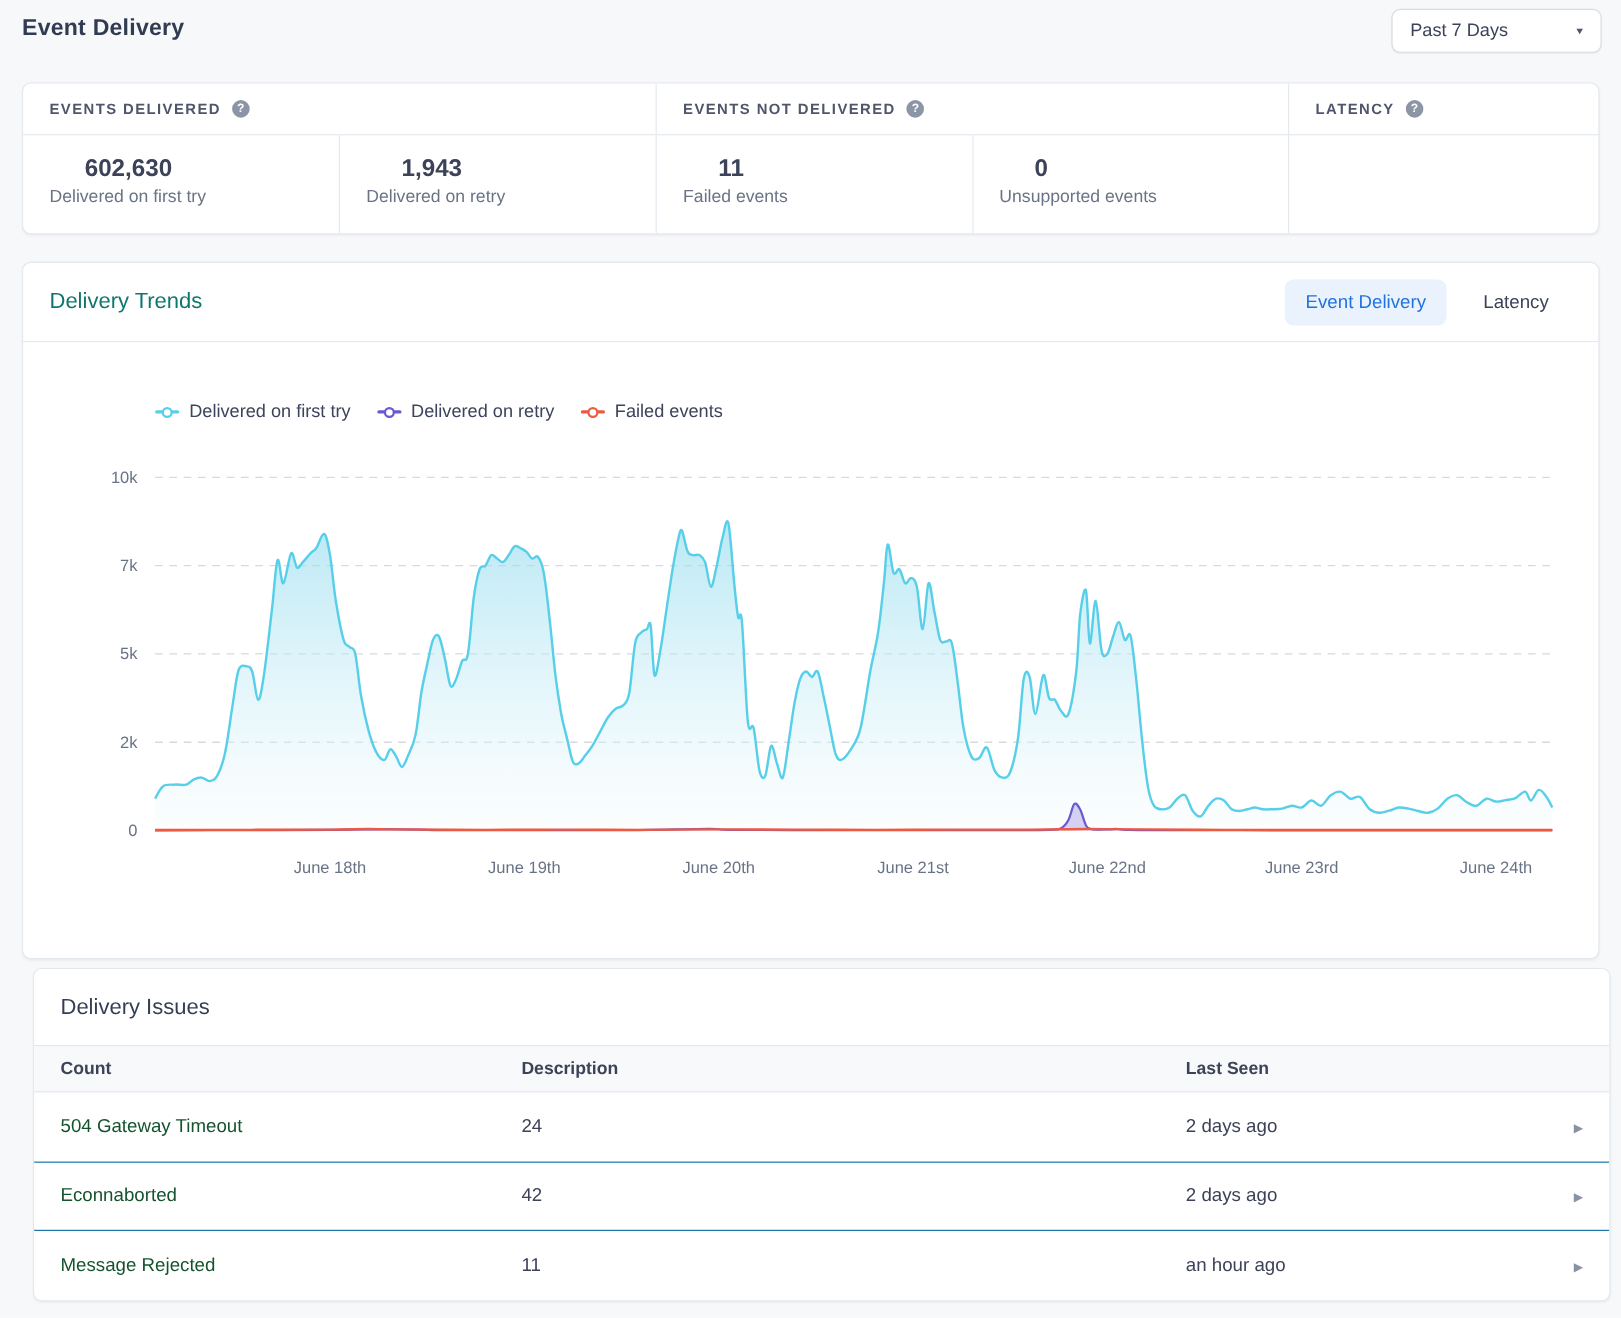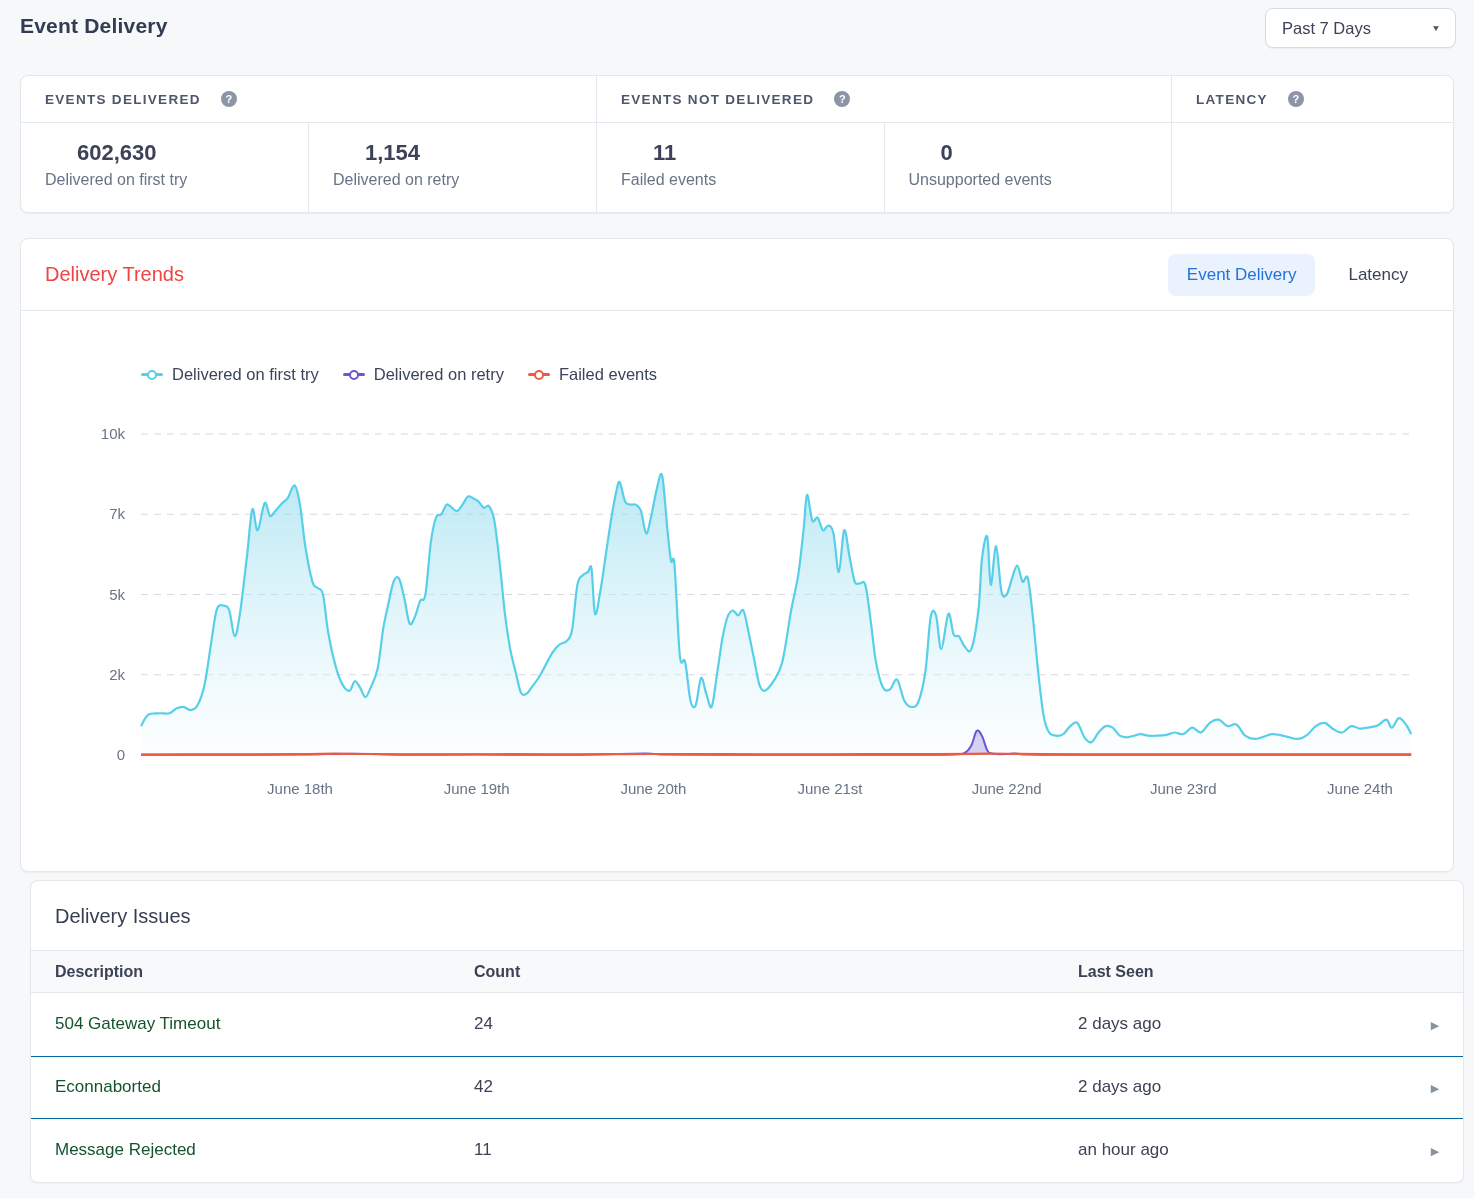--- a/index.html
+++ b/index.html
@@ -35,21 +35,21 @@
     font-size: 16.5px; color: #3c4257;
   }
   .dropdown .caret { font-size: 10px; color: #4f566b; transform: scaleY(.85); }
   
   .stats-card { top: 75px; height: 138px; display: flex; overflow: hidden; }
   .stat-group { flex: 0 0 575px; display: flex; flex-direction: column; }
   .stat-group:last-child { flex: 1 1 auto; }
   .stat-group + .stat-group { border-left: 1px solid #e3e8ee; }
   .stat-group-header {
     height: 47px; border-bottom: 1px solid #e3e8ee;
-    display: flex; align-items: center; gap: 20px; padding: 0 24px;
+    display: flex; align-items: center; gap: 10px; padding: 0 24px;
   }
   .stat-group-label {
     font-size: 13.5px; font-weight: 700; letter-spacing: 1.3px;
     color: #4f566b; text-transform: uppercase;
   }
   .help-icon {
     width: 16px; height: 16px; border-radius: 50%;
     background: #8b95a5; color: #fff; font-size: 11px; font-weight: 700;
     display: inline-flex; align-items: center; justify-content: center;
     cursor: pointer; flex: 0 0 auto;
@@ -59,21 +59,21 @@
   .stat-cell + .stat-cell { border-left: 1px solid #e3e8ee; }
   .stat-value { font-size: 22px; font-weight: 700; color: #3c4257; margin-bottom: 5px; margin-left: 32px; }
   .stat-label { font-size: 16px; color: #697386; }
   
   .trends-card { top: 238px; height: 634px; }
   .trends-header {
     height: 72px; border-bottom: 1px solid #e3e8ee;
     display: flex; align-items: center; justify-content: space-between;
     padding: 0 18px 0 24px;
   }
-  .section-title { font-size: 20px; font-weight: 500; color: #ef4444; }
+  .section-title { font-size: 20px; font-weight: 500; color: #0f766e; }
   .tabs { display: flex; align-items: center; gap: 6px; }
   .tab {
     font-size: 17px; font-weight: 500; padding: 11px 19px; border-radius: 8px;
     color: #3c4257; cursor: pointer; background: transparent; border: none;
     font-family: "Liberation Sans", sans-serif;
   }
   .tab.active { background: #e9f2fd; color: #2173dd; }
   .tab.inactive { padding: 11px 27px; }
   .trends-body { position: absolute; top: 72px; left: 0; width: 1432px; height: 560px; }
   .chart-legend {
@@ -128,21 +128,21 @@
     <div class="stat-group-header">
       <span class="stat-group-label">EVENTS DELIVERED</span>
       <span class="help-icon">?</span>
     </div>
     <div class="stat-values">
       <div class="stat-cell">
         <div class="stat-value">602,630</div>
         <div class="stat-label">Delivered on first try</div>
       </div>
       <div class="stat-cell">
-        <div class="stat-value">1,154</div>
+        <div class="stat-value">1,943</div>
         <div class="stat-label">Delivered on retry</div>
       </div>
     </div>
   </div>
   <div class="stat-group">
     <div class="stat-group-header">
       <span class="stat-group-label">EVENTS NOT DELIVERED</span>
       <span class="help-icon">?</span>
     </div>
     <div class="stat-values">
@@ -215,22 +215,22 @@
         <path d="M120.0,443.8C131.8,443.8 164.2,443.8 190.7,443.7C217.2,443.7 255.4,443.7 279.0,443.5C302.6,443.3 314.3,442.7 332.0,442.7C349.7,442.7 364.4,443.5 385.0,443.7C405.6,443.8 429.2,443.6 455.7,443.6C482.2,443.6 516.0,443.9 544.0,443.7C572.0,443.5 607.3,442.5 623.5,442.4C639.7,442.3 625.0,443.1 641.2,443.4C657.4,443.6 692.7,443.7 720.7,443.7C748.6,443.8 779.6,443.7 809.0,443.7C838.4,443.7 876.7,443.7 897.3,443.7C917.9,443.6 925.0,443.6 932.7,443.4C940.3,443.1 940.3,443.6 943.3,442.1C946.2,440.6 948.3,438.1 950.3,434.4C952.4,430.7 953.9,421.5 955.6,419.9C957.4,418.3 959.2,421.5 960.9,424.7C962.7,427.9 964.5,436.2 966.2,439.2C968.0,442.2 968.3,442.1 971.5,442.7C974.8,443.4 981.8,443.1 985.7,443.0C989.5,443.0 991.6,442.5 994.5,442.6C997.4,442.6 996.0,443.2 1003.3,443.4C1010.7,443.6 1012.2,443.7 1038.7,443.7C1065.2,443.8 1127.0,443.8 1162.3,443.8C1197.7,443.8 1221.2,443.8 1250.7,443.8C1280.1,443.8 1315.7,443.8 1339.0,443.8C1362.3,443.8 1381.7,443.8 1390.2,443.8L1390.2,444L120.0,444Z" fill="rgba(122,106,216,0.30)" stroke="none"></path>
         <path d="M120.0,443.8C131.8,443.8 164.2,443.8 190.7,443.7C217.2,443.7 255.4,443.7 279.0,443.5C302.6,443.3 314.3,442.7 332.0,442.7C349.7,442.7 364.4,443.5 385.0,443.7C405.6,443.8 429.2,443.6 455.7,443.6C482.2,443.6 516.0,443.9 544.0,443.7C572.0,443.5 607.3,442.5 623.5,442.4C639.7,442.3 625.0,443.1 641.2,443.4C657.4,443.6 692.7,443.7 720.7,443.7C748.6,443.8 779.6,443.7 809.0,443.7C838.4,443.7 876.7,443.7 897.3,443.7C917.9,443.6 925.0,443.6 932.7,443.4C940.3,443.1 940.3,443.6 943.3,442.1C946.2,440.6 948.3,438.1 950.3,434.4C952.4,430.7 953.9,421.5 955.6,419.9C957.4,418.3 959.2,421.5 960.9,424.7C962.7,427.9 964.5,436.2 966.2,439.2C968.0,442.2 968.3,442.1 971.5,442.7C974.8,443.4 981.8,443.1 985.7,443.0C989.5,443.0 991.6,442.5 994.5,442.6C997.4,442.6 996.0,443.2 1003.3,443.4C1010.7,443.6 1012.2,443.7 1038.7,443.7C1065.2,443.8 1127.0,443.8 1162.3,443.8C1197.7,443.8 1221.2,443.8 1250.7,443.8C1280.1,443.8 1315.7,443.8 1339.0,443.8C1362.3,443.8 1381.7,443.8 1390.2,443.8" fill="none" stroke="#6a58d0" stroke-width="2" stroke-linejoin="round"></path>
         <path d="M120.0,443.5C134.7,443.5 181.8,443.4 208.3,443.4C234.8,443.3 261.3,443.3 279.0,443.2C296.7,443.1 304.0,442.7 314.3,442.7C324.6,442.7 323.2,442.9 340.8,443.0C358.5,443.1 395.3,443.3 420.3,443.4C445.4,443.4 467.4,443.2 491.0,443.2C514.6,443.2 538.1,443.4 561.7,443.4C585.2,443.3 608.8,443.1 632.3,443.0C655.9,443.0 679.4,443.1 703.0,443.2C726.6,443.3 750.1,443.4 773.7,443.4C797.2,443.4 820.8,443.2 844.3,443.2C867.9,443.2 894.4,443.3 915.0,443.2C935.6,443.1 950.3,442.7 968.0,442.7C985.7,442.7 1000.4,442.9 1021.0,443.0C1041.6,443.1 1068.1,443.3 1091.7,443.4C1115.2,443.4 1138.8,443.4 1162.3,443.4C1185.9,443.4 1209.4,443.4 1233.0,443.4C1256.6,443.4 1277.5,443.4 1303.7,443.4C1329.9,443.4 1375.8,443.4 1390.2,443.4" fill="none" stroke="#ee5a41" stroke-width="2.2" stroke-linejoin="round"></path>
       </svg>
   </div>
 </div>
 
 <div class="card issues-card">
   <div class="issues-title">Delivery Issues</div>
   <div class="issues-header">
+    <div>Count</div>
     <div>Description</div>
-    <div>Count</div>
     <div>Last Seen</div>
     <div></div>
   </div>
   <div>
       <div class="issue-row">
         <div class="cell desc"><a href="#" class="issue-link">504 Gateway Timeout</a></div>
         <div class="cell count">24</div>
         <div class="cell seen">2 days ago</div>
         <div class="cell chev"><span class="chevron">▶</span></div>
       </div>

